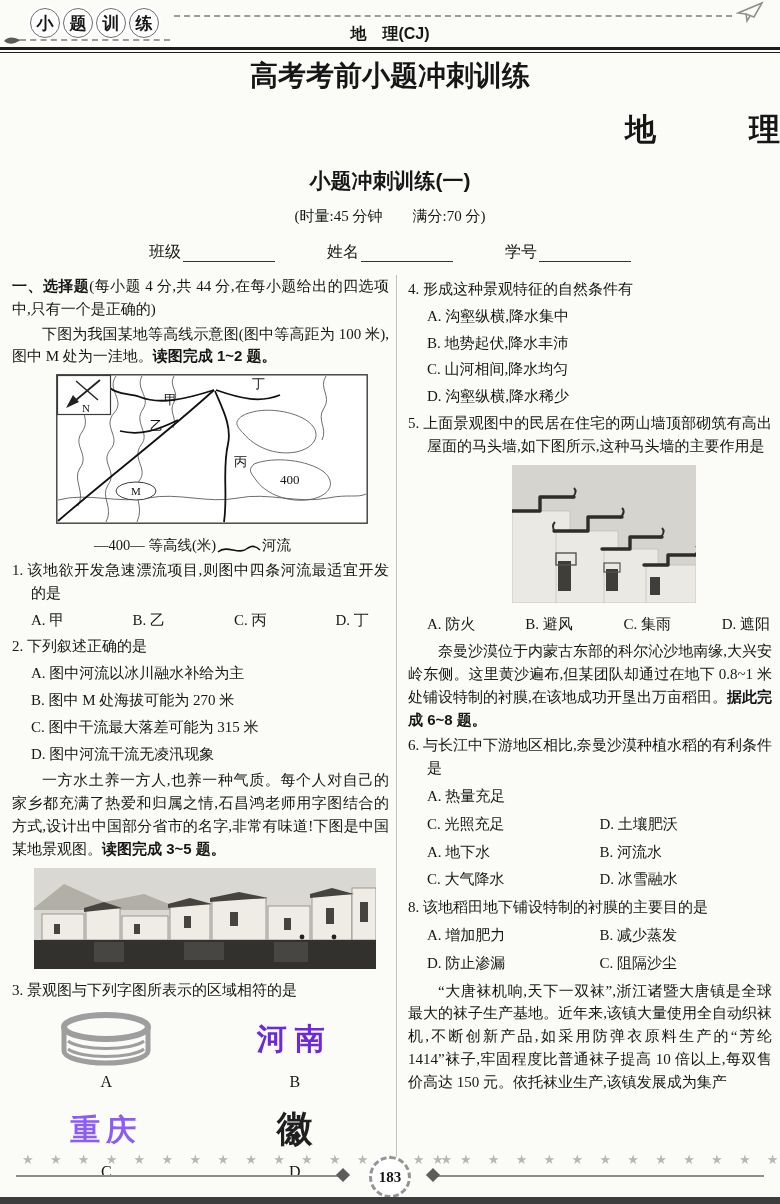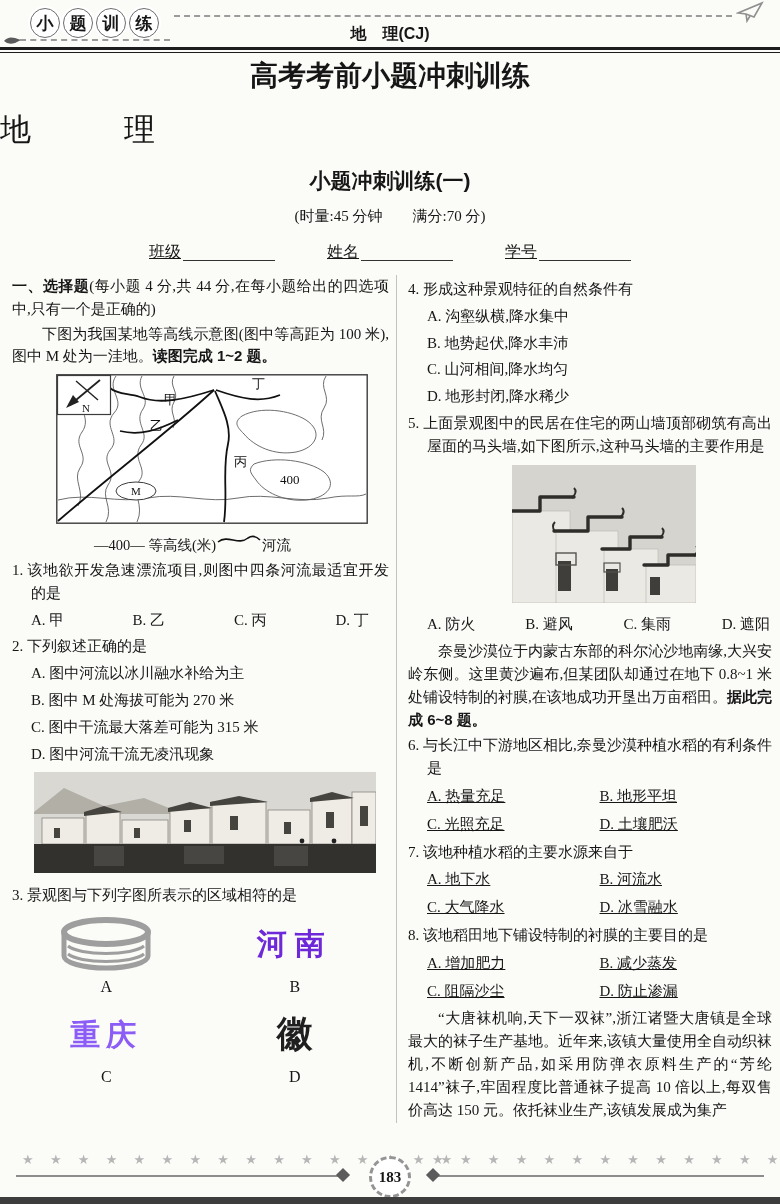--- a/index.html
+++ b/index.html
@@ -15,46 +15,46 @@
   .hdr-dash{position:absolute;top:15px;left:174px;right:48px;border-top:2px dashed #9c9c9c;}
   .logo-dash{position:absolute;top:39px;left:20px;width:150px;border-top:2px dashed #9c9c9c;}
   .pen{position:absolute;left:3px;top:32px;}
   .plane{position:absolute;right:14px;top:1px;}
   .subject-line{position:absolute;top:24px;left:0;right:0;text-align:center;
                 font-family:"Liberation Sans","DejaVu Sans",sans-serif;font-weight:bold;font-size:16px;}
   .rule{height:2px;border-top:3px solid #1d1d1d;border-bottom:1.5px solid #1d1d1d;}
 
   
   .t-main{text-align:center;font-size:28px;font-weight:bold;margin:4px 0 0;}
-  .t-subj{text-align:left;font-size:31px;font-weight:normal;margin:14px 0 0;}
+  .t-subj{text-align:right;font-size:31px;font-weight:bold;margin:14px 0 0;}
   .t-sess{text-align:center;font-family:"Liberation Sans","DejaVu Sans",sans-serif;
           font-size:21px;font-weight:bold;margin:16px 0 0;}
   .t-meta{text-align:center;font-size:15px;margin:12px 0 8px;}
   .stu{display:flex;justify-content:center;gap:52px;margin:16px 0 0;font-size:16px;}
-  .stu .fld{display:flex;align-items:flex-start;text-decoration:underline;}
+  .stu .fld{display:flex;align-items:center;}
   .blank{display:inline-block;width:92px;border-bottom:1.2px solid #333;height:18px;margin-left:2px;}
 
   
   .cols{display:flex;margin-top:12px;padding:0 8px 0 12px;align-items:stretch;}
   .col-l{width:377px;padding-right:7px;}
   .vdiv{width:1px;background:#c2c2c2;}
   .col-r{flex:1;padding-left:11px;}
   .col-l,.col-r{font-size:15px;line-height:1.52;text-align:justify;}
   .hd{font-family:"Liberation Sans","DejaVu Sans",sans-serif;font-weight:bold;}
   .para{text-indent:2em;margin:2px 0;}
   .stem{padding-left:19px;text-indent:-19px;margin-top:3px;}
   .optline{padding-left:19px;margin:4px 0;}
   .opt-inline{display:flex;padding-left:19px;margin:4px 0;gap:48px;}
   .opt-inline span{flex:1;}
   .opt-2col{display:flex;padding-left:19px;margin:5px 0;}
-  .opt-2col span{width:50%;text-decoration:underline;}
+  .opt-2col span{width:50%;}
 
   
   .mapfig{margin:6px 0 0 44px;}
-  .maplegend{display:flex;align-items:flex-start;gap:0;margin:3px 0 2px 82px;font-size:14.5px;}
+  .maplegend{display:flex;align-items:flex-end;gap:0;margin:3px 0 2px 82px;font-size:14.5px;}
   .photo{display:block;}
   .photo-land{margin:7px 0 4px 22px;}
   .photo-wall{margin:7px 0 4px 104px;}
   .grid{display:flex;flex-wrap:wrap;margin-top:8px;}
   .cell{width:50%;text-align:center;margin-bottom:6px;}
   .design{height:58px;display:flex;align-items:center;justify-content:center;}
   .g-henan{font-size:30px;font-weight:bold;color:#6d28d9;letter-spacing:8px;}
   .g-cq{font-size:30px;font-weight:bold;color:#8b5cf6;letter-spacing:6px;}
   .g-hui{font-size:36px;font-weight:bold;color:#1f1f1f;}
   .letter{font-size:16px;margin-top:2px;}
@@ -188,20 +188,23 @@
         <span>C. 丙</span>
         <span>D. 丁</span>
       </div>
 
       <div class="stem">2. 下列叙述正确的是</div>
       <div class="optline">A. 图中河流以冰川融水补给为主</div>
       <div class="optline">B. 图中 M 处海拔可能为 270 米</div>
       <div class="optline">C. 图中干流最大落差可能为 315 米</div>
       <div class="optline">D. 图中河流干流无凌汛现象</div>
 
+      <div class="para">
+        <span>一方水土养一方人,也养一种气质。每个人对自己的家乡都充满了热爱和归属之情,石昌鸿老师用字图结合的方式,设计出中国部分省市的名字,非常有味道!下图是中国某地景观图。</span><b class="hd">读图完成 3~5 题。</b>
+      </div>
 
       <div class="photo photo-land">
         <svg width="342" height="101" viewBox="0 0 342 101">
           <rect width="342" height="101" fill="#d9d8d3"></rect>
           <polygon points="0,40 30,16 70,34 110,26 150,42 0,42" fill="#b2afa7"></polygon>
           <g stroke="#8a877f" stroke-width="0.8" fill="#efece5">
             <rect x="8" y="46" width="42" height="26"></rect>
             <rect x="52" y="40" width="34" height="32"></rect>
             <rect x="88" y="48" width="46" height="24"></rect>
             <rect x="136" y="36" width="40" height="36"></rect>
@@ -262,21 +265,21 @@
       </div>
     </div>
 
     <div class="vdiv"></div>
 
     <div class="col-r">
       <div class="stem">4. 形成这种景观特征的自然条件有</div>
       <div class="optline">A. 沟壑纵横,降水集中</div>
       <div class="optline">B. 地势起伏,降水丰沛</div>
       <div class="optline">C. 山河相间,降水均匀</div>
-      <div class="optline">D. 地形封闭,降水稀少</div>
+      <div class="optline">D. 沟壑纵横,降水稀少</div>
 
       <div class="stem">5. 上面景观图中的民居在住宅的两山墙顶部砌筑有高出屋面的马头墙,如下图所示,这种马头墙的主要作用是</div>
 
       <div class="photo photo-wall">
         <svg width="184" height="138" viewBox="0 0 184 138">
           <rect width="184" height="138" fill="#d5d4cf"></rect>
           <g fill="#ebe9e3" stroke="#b9b6af" stroke-width="0.6">
             <polygon points="0,46 58,46 58,138 0,138"></polygon>
             <polygon points="44,66 106,66 106,138 44,138"></polygon>
             <polygon points="92,84 146,84 146,138 92,138"></polygon>
@@ -313,45 +316,43 @@
         <span>D. 遮阳</span>
       </div>
 
       <div class="para">
         <span>奈曼沙漠位于内蒙古东部的科尔沁沙地南缘,大兴安岭东侧。这里黄沙遍布,但某团队却通过在地下 0.8~1 米处铺设特制的衬膜,在该地成功开垦出万亩稻田。</span><b class="hd">据此完成 6~8 题。</b>
       </div>
 
       <div class="stem">6. 与长江中下游地区相比,奈曼沙漠种植水稻的有利条件是</div>
       <div class="opt-2col">
         <span>A. 热量充足</span>
-        <span>B. 地形平坦</span>
       </div>
       <div class="opt-2col">
         <span>C. 光照充足</span>
         <span>D. 土壤肥沃</span>
       </div>
 
-      <div class="stem">7. 该地种植水稻的主要水源来自于</div>
       <div class="opt-2col">
         <span>A. 地下水</span>
         <span>B. 河流水</span>
       </div>
       <div class="opt-2col">
         <span>C. 大气降水</span>
         <span>D. 冰雪融水</span>
       </div>
 
       <div class="stem">8. 该地稻田地下铺设特制的衬膜的主要目的是</div>
       <div class="opt-2col">
         <span>A. 增加肥力</span>
         <span>B. 减少蒸发</span>
       </div>
       <div class="opt-2col">
+        <span>D. 防止渗漏</span>
         <span>C. 阻隔沙尘</span>
-        <span>D. 防止渗漏</span>
       </div>
 
       <div class="para">“大唐袜机响,天下一双袜”,浙江诸暨大唐镇是全球最大的袜子生产基地。近年来,该镇大量使用全自动织袜机,不断创新产品,如采用防弹衣原料生产的“芳纶1414”袜子,牢固程度比普通袜子提高 10 倍以上,每双售价高达 150 元。依托袜业生产,该镇发展成为集产</div>
     </div>
   </div>
 
   <div class="footer">
     <div class="stars sl">★ ★ ★ ★ ★ ★ ★ ★ ★ ★ ★ ★ ★ ★ ★ ★</div>
     <div class="stars sr">★ ★ ★ ★ ★ ★ ★ ★ ★ ★ ★ ★ ★ ★ ★ ★</div>
     <div class="fline fl-l"></div>

